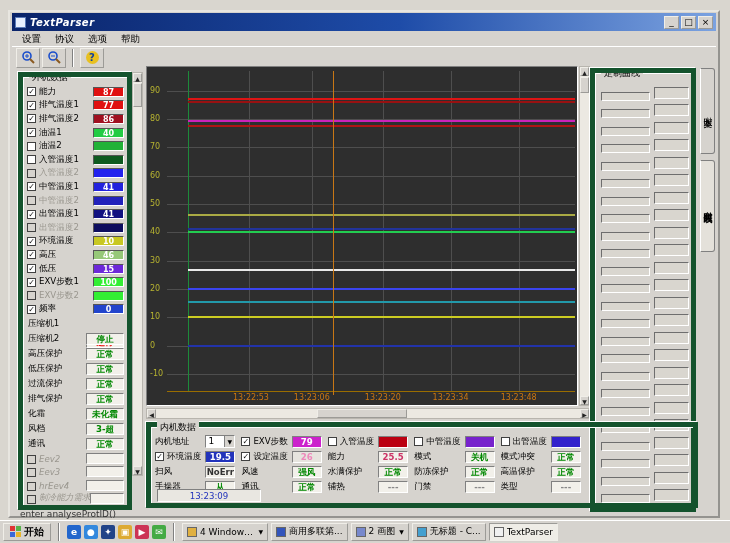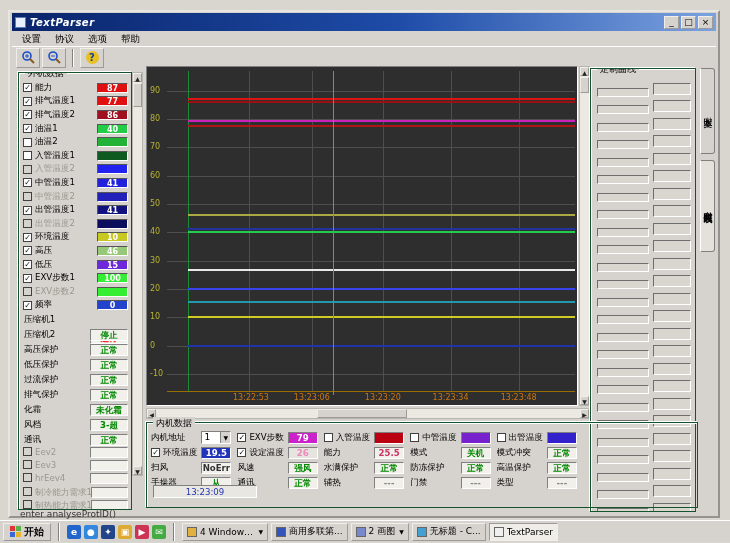--- a/index.html
+++ b/index.html
@@ -25,39 +25,39 @@
   .toolbar { position:absolute; left:2px; top:34px; right:2px; height:22px; background:#d6d3ce;
     border-top:1px solid #fff; display:flex; align-items:center; padding-left:4px; gap:2px; }
   .tbtn { width:24px; height:20px; display:flex; align-items:center; justify-content:center;
     border:1px outset #f0eee8; background:#d6d3ce; }
   .tsep { width:2px; height:18px; border-left:1px solid #808080; border-right:1px solid #fff; margin:0 4px; }
   .helpdot { width:13px; height:13px; border-radius:50%; background:#e8c020; color:#1040a0;
     font-weight:bold; font-size:10px; line-height:13px; text-align:center; }
 
   .client { position:absolute; left:2px; top:56px; right:2px; bottom:2px; background:#d6d3ce; }
 
-  .groupbox { position:absolute; border:1px solid #14532d; box-shadow:1px 1px 0 #ffffff inset, -1px -1px 0 #ffffff; }
+  .groupbox { position:absolute; border:5px solid #14532d; box-shadow:1px 1px 0 #ffffff inset, -1px -1px 0 #ffffff; }
   .grouplegend { position:absolute; top:-6px; left:6px; background:#d6d3ce; padding:0 3px; font-size:9px; }
 
   
   #sidebar { left:6px; top:4px; width:114px; height:438px; overflow:hidden; }
   .srow { display:flex; align-items:center; height:13.6px; padding:0 3px 0 4px; }
   .cb { width:9px; height:9px; background:#fff; border:1px solid; border-color:#808080 #fff #fff #808080;
         outline:1px solid #404040; outline-offset:-1px; font-size:8px; line-height:8px; text-align:center;
         color:#111; flex:0 0 9px; margin-right:3px; }
   .cb.dis { background:#d6d3ce; color:#777; }
   .slabel { font-size:8.6px; white-space:nowrap; overflow:hidden; }
   .slabel.dis { color:#9a978f; }
   .cbox { margin-left:auto; width:31px; height:10px; border:1px solid; border-color:#555 #fff #fff #555;
           font-size:8px; font-weight:bold; color:#fff; text-align:center; line-height:9px; }
   .strow { display:flex; align-items:center; height:15px; padding:0 3px 0 5px; }
   .stbox { margin-left:auto; width:38px; height:12px; background:#f2f0ea; border:1px solid;
            border-color:#808080 #fff #fff #808080; font-size:8.6px; font-weight:bold;
            text-align:center; line-height:11px; }
-  .exrow { display:flex; align-items:flex-start; height:13.2px; padding:0 3px 0 4px; }
+  .exrow { display:flex; align-items:flex-end; height:13.2px; padding:0 3px 0 4px;font-style:italic; }
   .exbox { margin-left:auto; width:38px; height:11px; background:#f2f0ea; border:1px solid;
            border-color:#808080 #fff #fff #808080; }
 
   
   .vscroll { position:absolute; width:11px; background:#ece9e2; border:1px solid #b8b5ae; }
   .hscroll { position:absolute; height:11px; background:#ece9e2; border:1px solid #b8b5ae; }
   .sarrow { position:absolute; width:9px; height:9px; background:#d6d3ce; border:1px outset #f0eee8;
             font-size:6px; line-height:9px; text-align:center; color:#222; }
   .sthumb { position:absolute; background:#d6d3ce; border:1px outset #f0eee8; }
 

